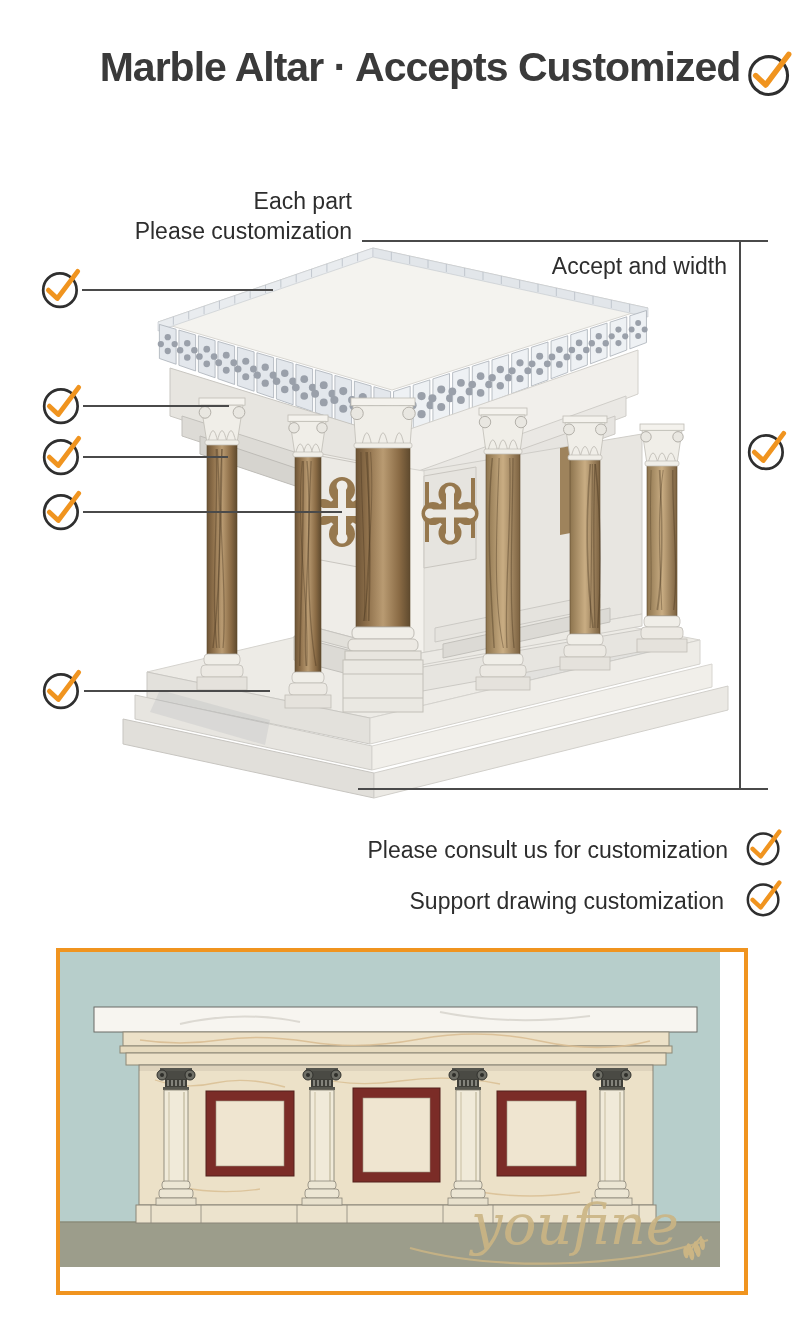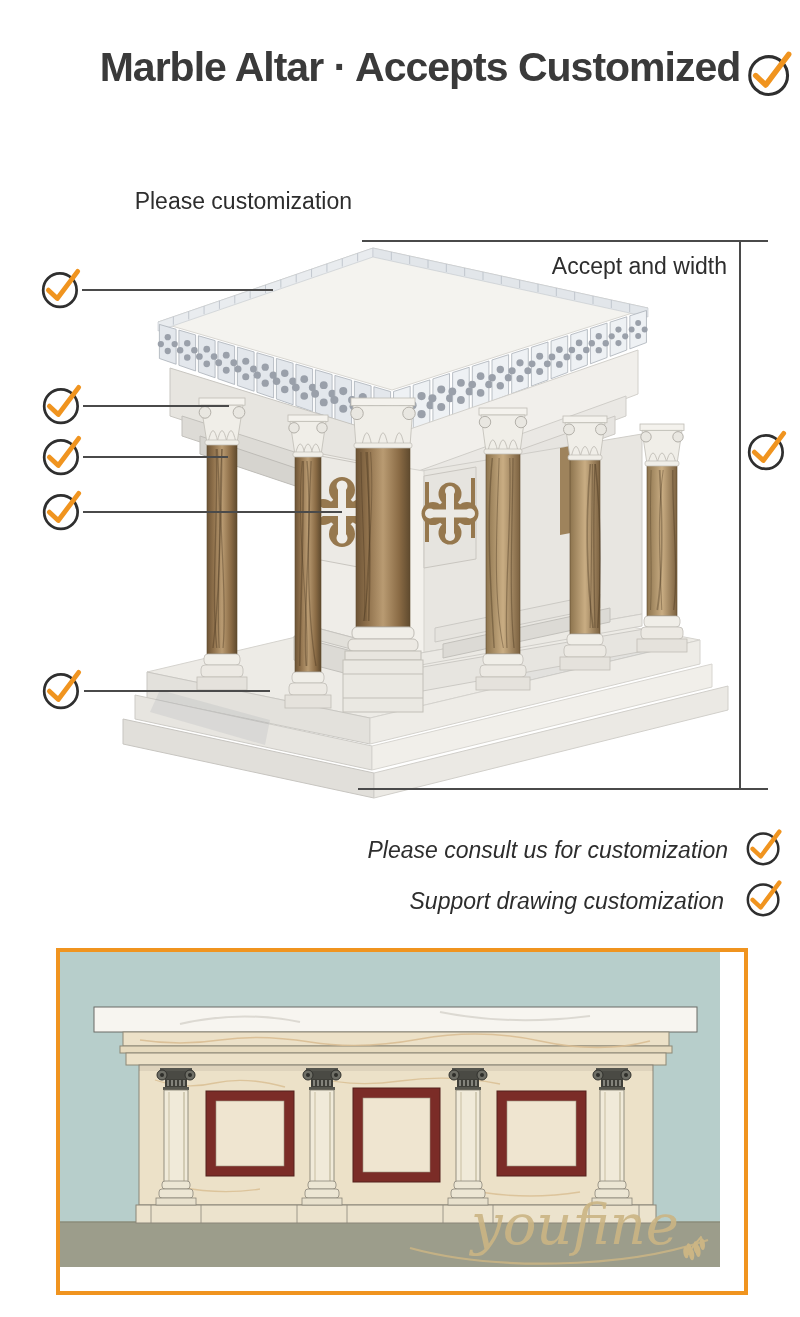--- a/index.html
+++ b/index.html
@@ -17,21 +17,21 @@
   .ann{font-size:23px;line-height:30px;color:var(--text);text-align:right;white-space:nowrap;}
   .ann-tl{top:186px;right:448px;}
   .ann-r{top:251px;right:73px;}
   
   .ln{background:var(--line);height:2px;}
   .vln{background:var(--line);width:2px;}
   
   .chk{display:block;}
   .chk svg{display:block;width:100%;height:100%;}
   
-  .note{font-size:23px;line-height:26px;color:var(--text);white-space:nowrap;text-align:right;font-style:italic;}
+  .note{font-size:23px;line-height:26px;color:var(--text);white-space:nowrap;text-align:right;}
   
   .frame{left:56px;top:948px;width:692px;height:347px;box-sizing:border-box;
     border:4px solid var(--accent);background:#fff;}
   .frame svg{display:block;}
   .wm-text{font-family:"DejaVu Serif", serif;font-style:italic;fill:var(--gold);opacity:.9;}
 </style>
 </head>
 <body>
 
 <div class="abs page-title">Marble Altar · Accepts Customized</div>
@@ -437,20 +437,21 @@
   </svg>
 </span>
 <span class="abs chk" style="left:745px;top:426px;width:46px;height:46px">
   <svg viewBox="0 0 44 44">
     <circle cx="20" cy="25" r="16" fill="none" stroke="#2F2F2F" stroke-width="2.6"></circle>
     <path d="M9 25 L17.5 33 L37 7" fill="none" stroke="var(--accent)" stroke-width="4.6" stroke-linecap="round" stroke-linejoin="round"></path>
   </svg>
 </span>
 
 <div class="abs ann ann-tl">
+  <div>Each part</div>
   <div>Please customization</div>
 </div>
 <div class="abs ann ann-r">
   <div>Accept and width</div>
 </div>
 
 <div class="abs note" style="right:72px;top:837px">Please consult us for customization</div>
 <span class="abs chk" style="left:744px;top:825px;width:42px;height:42px">
   <svg viewBox="0 0 44 44">
     <circle cx="20" cy="25" r="16" fill="none" stroke="#2F2F2F" stroke-width="2.6"></circle>

